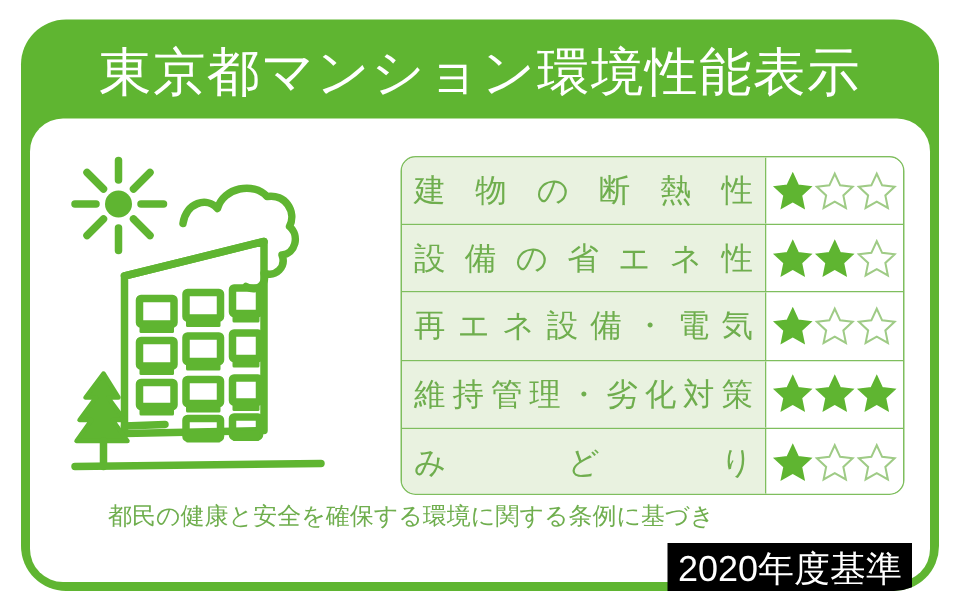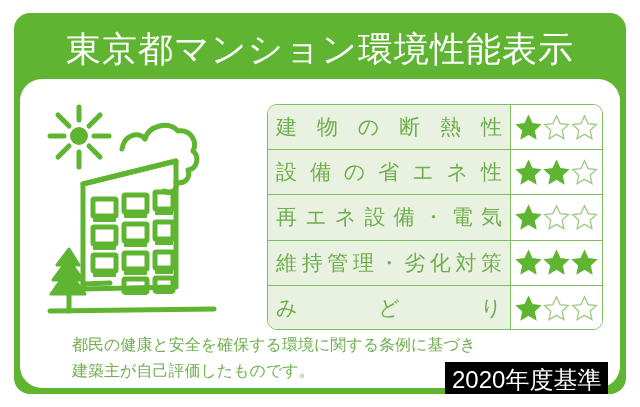--- a/index.html
+++ b/index.html
@@ -15,21 +15,21 @@
   }
 
   #label-card {
     position: absolute;
     left: 14px;
     top: 13px;
     width: 612px;
     height: 381px;
     box-sizing: border-box;
     background: #5fb531;
-    border-radius: 16px;
+    border-radius: 30px;
     overflow: hidden;
   }
 
   #header-title {
     position: absolute;
     left: 0;
     top: 0;
     width: 100%;
     height: 72px;
     line-height: 72px;
@@ -314,19 +314,18 @@
           <svg class="star" viewBox="0 0 24 24">
               <path d="M12 1.6l3.2 6.9 7.4.9-5.5 5.1 1.5 7.4-6.6-3.8-6.6 3.8 1.5-7.4L1.4 9.4l7.4-.9z" fill="none" stroke="#9fcb86" stroke-width="1.2"></path>
             </svg>
         </div>
       </div>
 
     </div>
 
     <div id="footer-note">
       <div>都民の健康と安全を確保する環境に関する条例に基づき</div>
-      <div>建築主が自己評価したものです。</div>
     </div>
 
     <div id="standard-badge">2020年度基準</div>
 
   </div>
 </div>
 
 </body></html>

